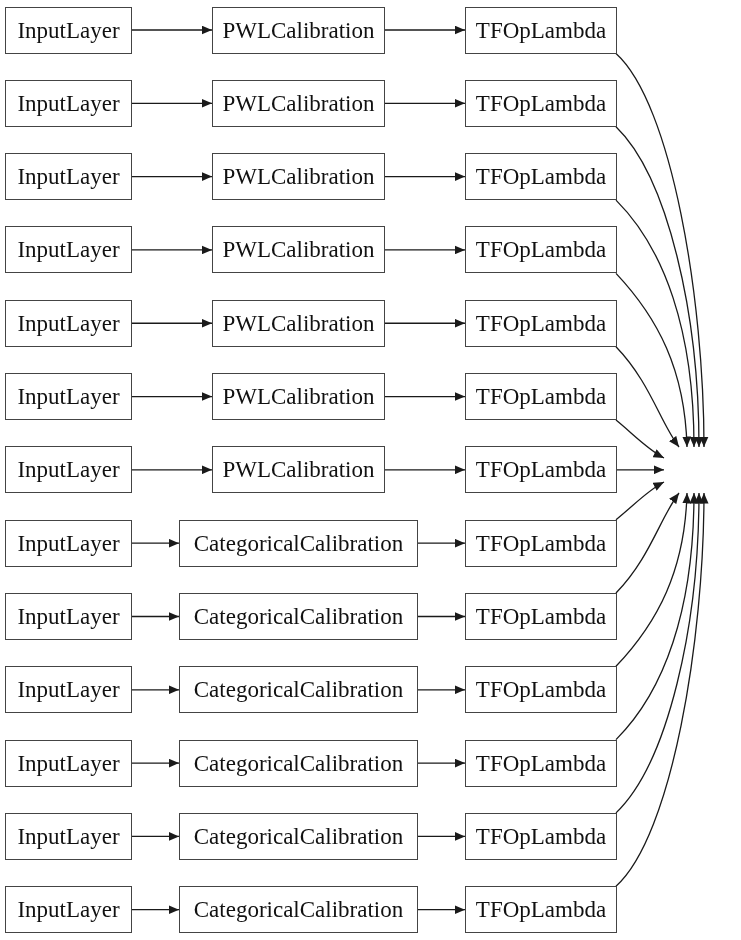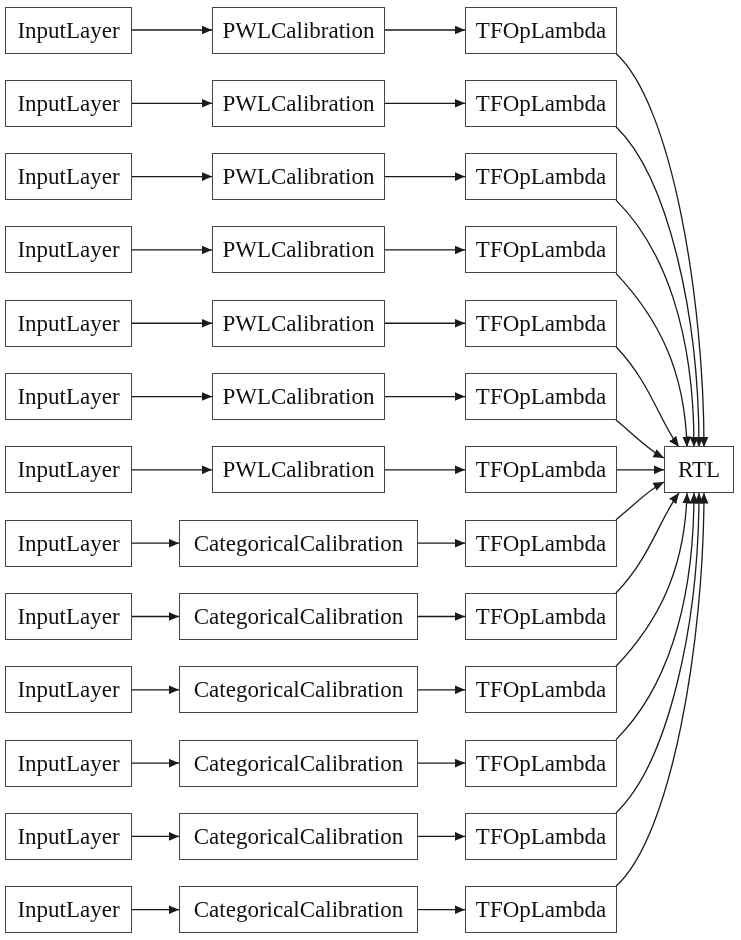--- a/index.html
+++ b/index.html
@@ -125,14 +125,13 @@
       <div class="node" style="left: 179px; top: 739.6px; width: 239px; height: 47px;">CategoricalCalibration</div>
       <div class="node" style="left: 465px; top: 739.6px; width: 152px; height: 47px;">TFOpLambda</div>
       <div class="node" style="left: 5px; top: 812.91px; width: 127px; height: 47px;">InputLayer</div>
       <div class="node" style="left: 179px; top: 812.91px; width: 239px; height: 47px;">CategoricalCalibration</div>
       <div class="node" style="left: 465px; top: 812.91px; width: 152px; height: 47px;">TFOpLambda</div>
       <div class="node" style="left: 5px; top: 886.22px; width: 127px; height: 47px;">InputLayer</div>
       <div class="node" style="left: 179px; top: 886.22px; width: 239px; height: 47px;">CategoricalCalibration</div>
       <div class="node" style="left: 465px; top: 886.22px; width: 152px; height: 47px;">TFOpLambda</div>
     </div>
 
-  <div class="node" id="rtl-node" style="left:664px; top:446px; width:70px; height:47px;">RTL</div>
 </div>
 
 </body></html>

